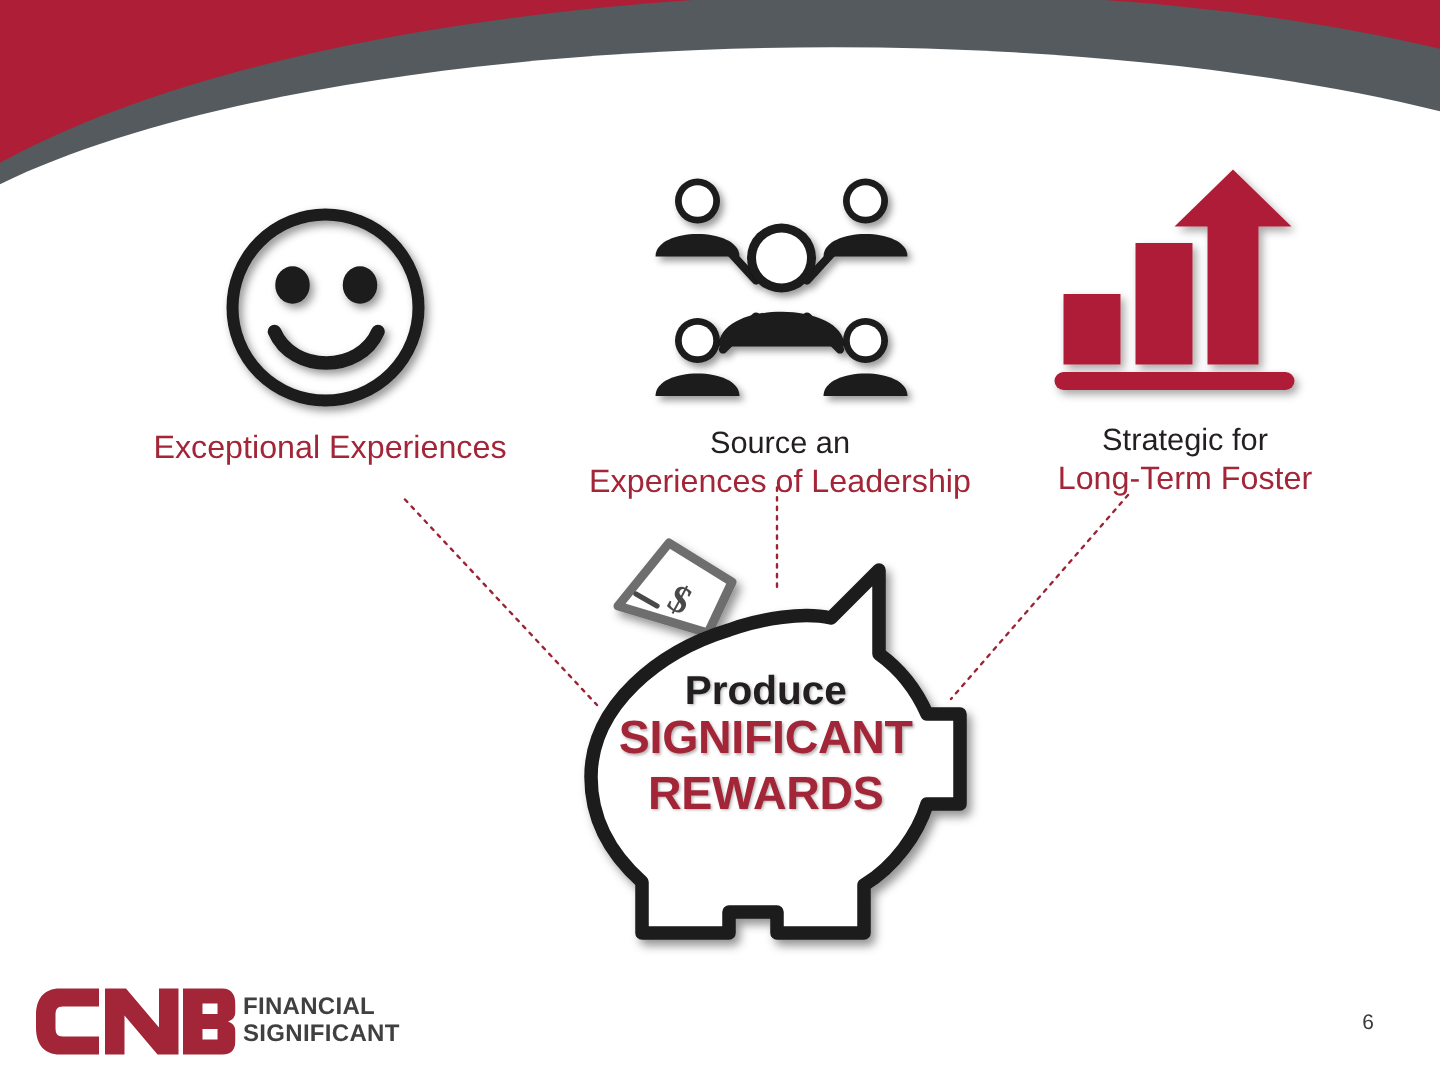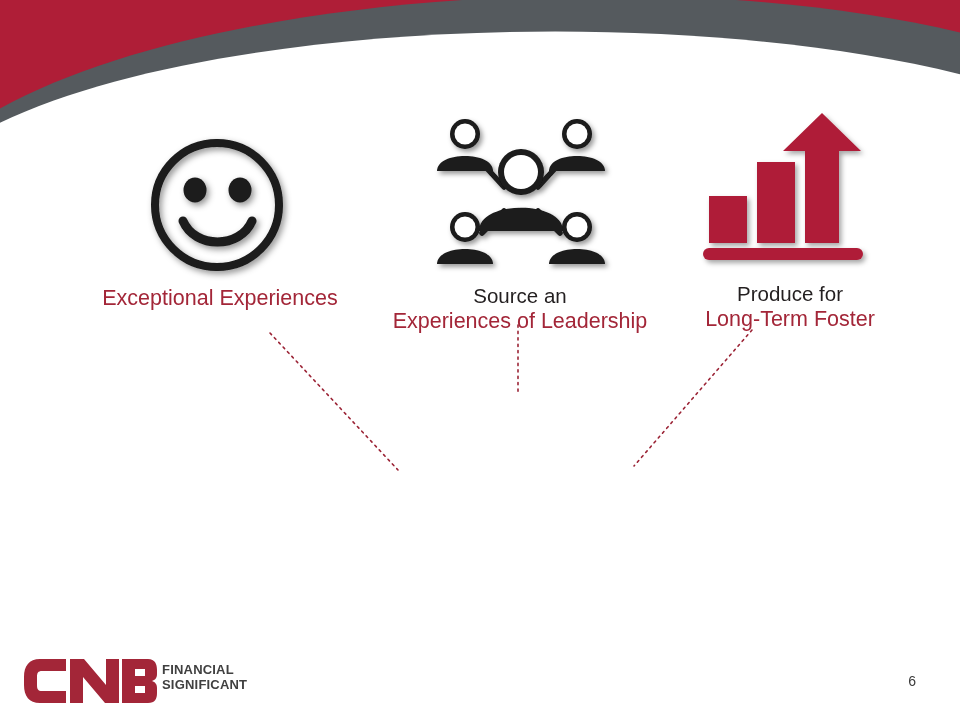--- a/index.html
+++ b/index.html
@@ -112,21 +112,21 @@
     left: 22px;
     top: 655px;
     width: 250px;
     height: 52px;
   }
   .logo-words {
     position: absolute;
     left: 140px;
     top: 8px;
     color: #404040;
-    font-size: 13px;
+    font-size: 16px;
     font-weight: bold;
     line-height: 1.13;
     letter-spacing: 0.2px;
   }
   #page-number {
     position: absolute;
     right: 44px;
     top: 673px;
     font-size: 14px;
     color: #3a3a3a;
@@ -224,24 +224,68 @@
           </filter>
         </defs>
         <g filter="url(#sh3)" fill="#AF1E37">
           <rect x="14" y="85" width="38" height="47"></rect>
           <rect x="62" y="51" width="38" height="81"></rect>
           <path d="M 110,132 L 110,40 L 88,40 L 127,2 L 166,40 L 144,40 L 144,132 Z"></path>
           <rect x="8" y="137" width="160" height="12" rx="6"></rect>
         </g>
       </svg>
     </div>
-    <div class="cap-line1">Produce for</div>
+    <div class="cap-line1">Strategic for</div>
     <div class="cap-line2">Long-Term Foster</div>
   </div>
 
+  <div id="piggy">
+    <svg width="320" height="300" viewBox="0 0 320 300" xmlns="http://www.w3.org/2000/svg">
+      <defs>
+        <filter id="shp" x="-20%" y="-20%" width="150%" height="150%">
+          <feDropShadow dx="3" dy="4" stdDeviation="3.2" flood-color="#000" flood-opacity="0.42"></feDropShadow>
+        </filter>
+      </defs>
+
+      <g filter="url(#shp)">
+        <path d="M 44,54 L 78,12 L 120,38 L 104,72 Z" fill="#ffffff" stroke="#6e6e6e" stroke-width="6" stroke-linejoin="round"></path>
+        <text x="84" y="58" font-family="'Liberation Serif', serif" font-size="26" font-weight="bold" fill="#4a4a4a" text-anchor="middle" transform="rotate(28 84 52)">$</text>
+        <line x1="56" y1="46" x2="70" y2="54" stroke="#4a4a4a" stroke-width="3.5" stroke-linecap="round"></line>
+      </g>
+
+      <g filter="url(#shp)">
+        <path d="
+            M 118,70
+            C 72,84 26,120 26,168
+            C 26,200 42,222 60,238
+            L 60,272
+            L 118,272
+            L 118,258
+            L 150,258
+            L 150,272
+            L 208,272
+            L 208,240
+            C 228,228 244,206 250,186
+            L 272,186
+            L 272,126
+            L 250,126
+            C 242,108 232,96 218,86
+            L 218,30
+            L 186,62
+            C 168,58 140,62 118,70
+            Z" fill="#ffffff" stroke="#1a1a1a" stroke-width="9" stroke-linejoin="round" stroke-linecap="round"></path>
+      </g>
+    </svg>
+
+    <div class="piggy-text">
+      <div class="piggy-produce">Produce</div>
+      <div class="piggy-big">SIGNIFICANT</div>
+      <div class="piggy-big">REWARDS</div>
+    </div>
+  </div>
 
   <div id="logo">
     <svg width="135" height="50" viewBox="0 0 135 50" xmlns="http://www.w3.org/2000/svg">
       <g fill="#A32638">
 
         <path d="M 44,4 L 18,4 C 7,4 2,11 2,22 L 2,30 C 2,41 7,48 18,48 L 44,48
                  L 44,36 L 20,36 C 16,36 15,34 15,30 L 15,22 C 15,18 16,16 20,16 L 44,16 Z"></path>
 
         <path d="M 48,4 L 62,4 L 84,30 L 84,4 L 97,4 L 97,48 L 83,48 L 61,22 L 61,48 L 48,48 Z"></path>
 

